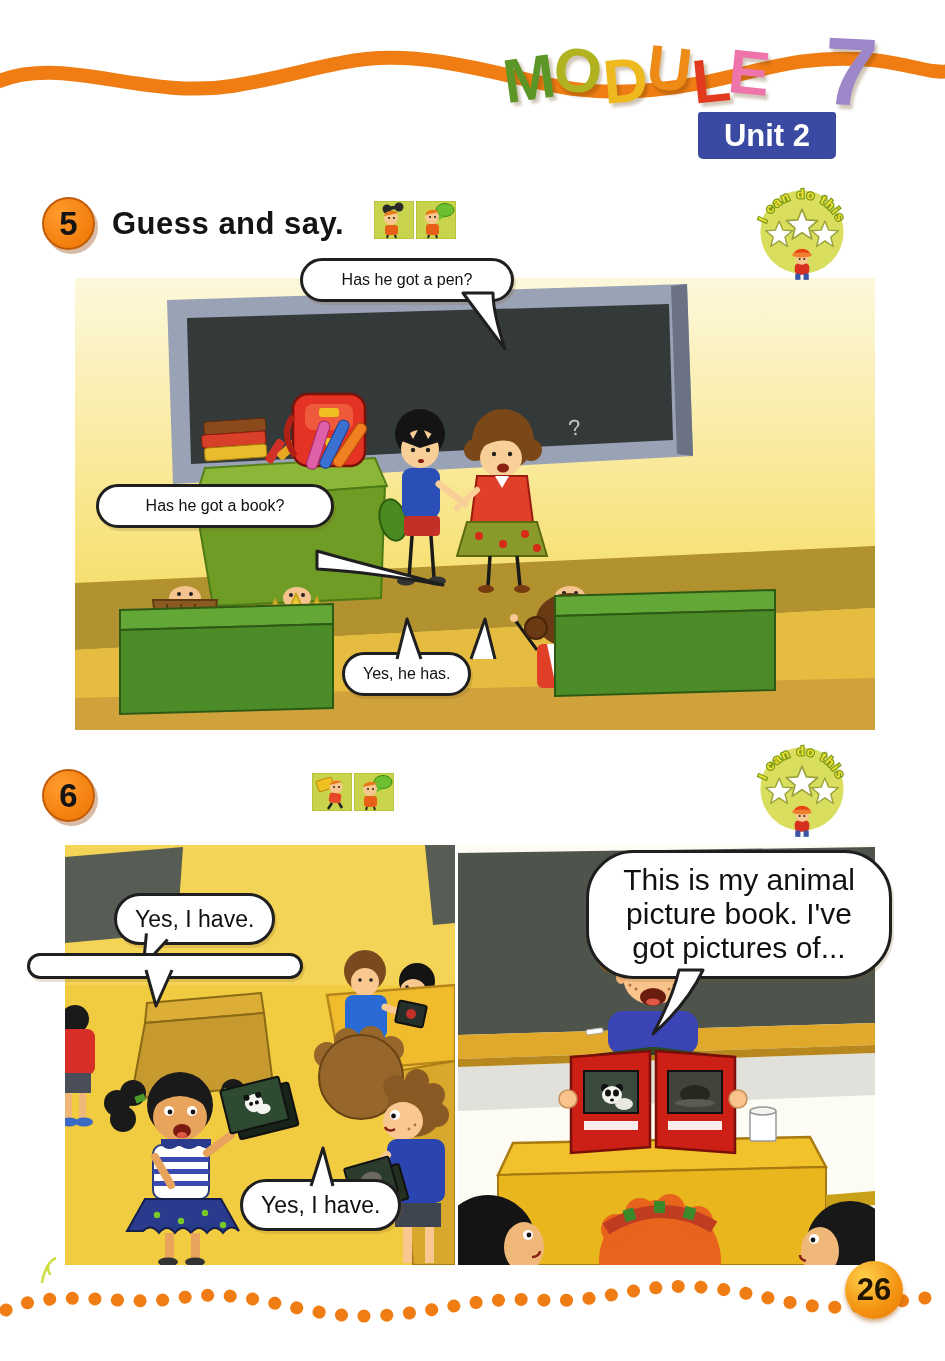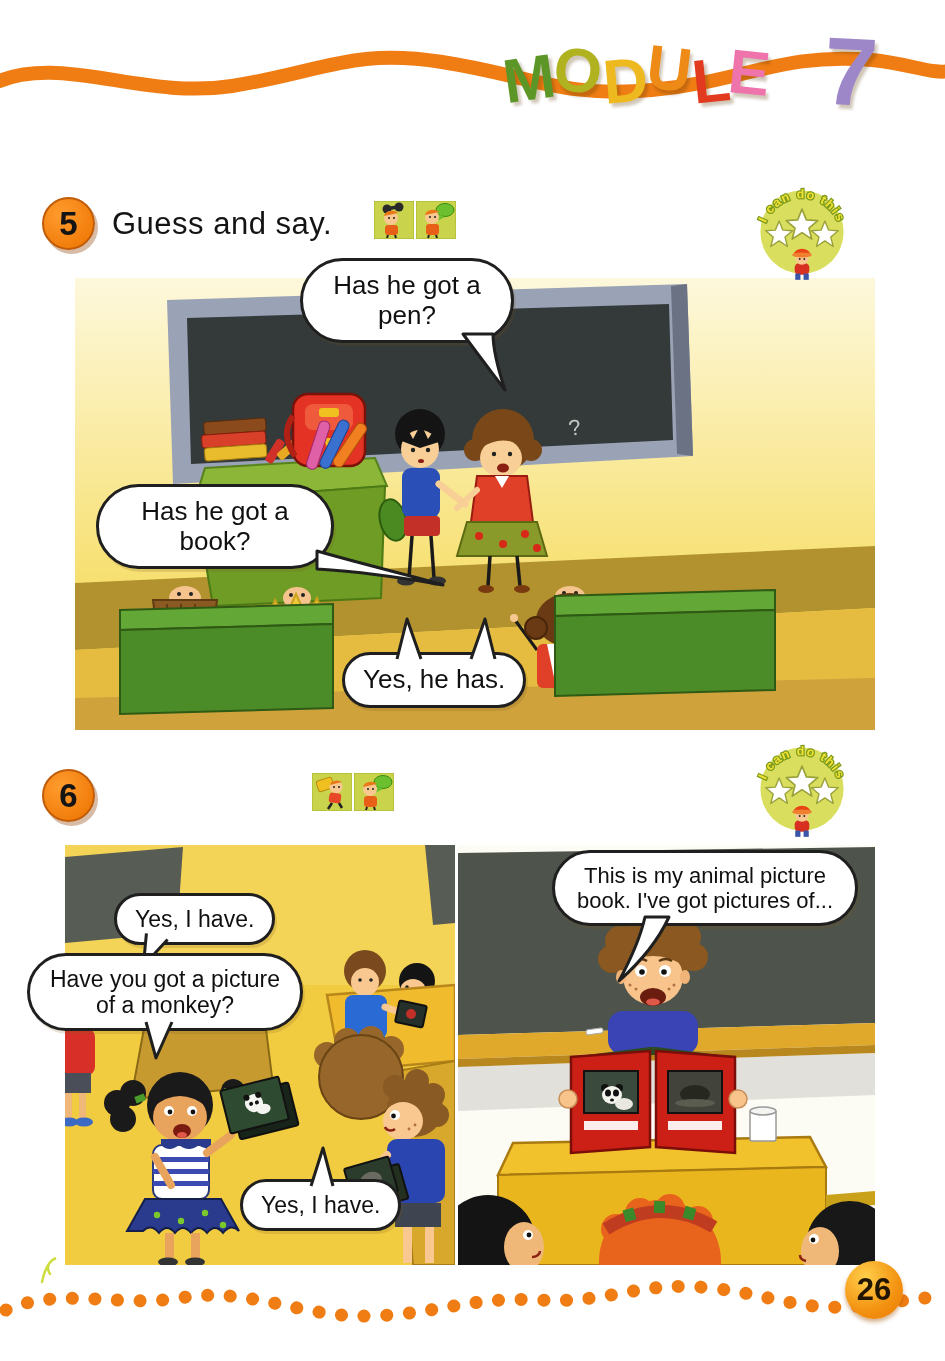--- a/index.html
+++ b/index.html
@@ -22,51 +22,51 @@
     transform:rotate(3deg);text-shadow:3px 4px 3px rgba(90,55,0,.28);z-index:2;line-height:1}
   .unit-box{position:absolute;left:698px;top:112px;width:138px;height:47px;background:#3a49a2;
     color:#fff;font-size:31px;font-weight:bold;display:flex;align-items:center;justify-content:center;
     z-index:3;border-radius:3px 3px 5px 5px}
 
   
   .num-circle{position:absolute;width:53px;height:53px;border-radius:50%;
     background:radial-gradient(circle at 35% 32%,#ff9c2e,#f17c0a 75%);
     border:2px solid #c05c08;box-shadow:3px 4px 0 rgba(140,60,0,.35);
     color:#141414;font-size:33px;font-weight:bold;display:flex;align-items:center;justify-content:center;z-index:4}
-  .act-title{position:absolute;font-size:31px;font-weight:normal;color:#141414;letter-spacing:.5px;z-index:4}
+  .act-title{position:absolute;font-size:31px;font-weight:bold;color:#141414;letter-spacing:.5px;z-index:4}
   .act-icon{position:absolute;width:40px;height:38px;z-index:4}
   .act-icon svg{display:block}
 
   
   .cando{position:absolute;width:104px;height:104px;z-index:4}
   .cando-text{font-size:12px;font-weight:bold;fill:#f2e232;stroke:#7c9a1c;stroke-width:2.4px;
     paint-order:stroke;letter-spacing:1.5px}
 
   
   .panel{position:absolute;z-index:1}
   .panel svg{display:block}
 
   
   .bubble{position:absolute;background:#fff;border:3px solid #1f1f1f;border-radius:48px;color:#101010;
-    text-align:center;font-size:26px;line-height:1.14;padding:10px 18px;
+    text-align:center;font-size:16px;line-height:1.14;padding:10px 18px;
     box-shadow:2px 3px 0 rgba(120,90,30,.18)}
   .nw{white-space:nowrap}
   .tail{position:absolute;overflow:visible}
   .tail svg{overflow:visible;display:block}
   .tail path{fill:#fff;stroke:#1f1f1f;stroke-width:3;stroke-linejoin:round}
 
   .b-pen{left:300px;top:258px;width:214px;z-index:6}
   .b-no{left:608px;top:418px;z-index:6}
   .b-book{left:96px;top:484px;width:238px;z-index:6}
   .b-yeshe{left:342px;top:652px;z-index:6}
   .b-panda{left:266px;top:846px;width:240px;z-index:6;font-size:23px}
   .b-yes1{left:114px;top:893px;z-index:7;font-size:23px}
   .b-monkey{left:27px;top:953px;width:276px;z-index:8;font-size:23px}
   .b-yes2{left:240px;top:1179px;z-index:7;font-size:23px}
-  .b-animal{left:552px;top:850px;width:306px;z-index:6;font-size:22px}
+  .b-animal{left:586px;top:850px;width:306px;z-index:6;font-size:30px}
 
   
   .footer-dots{position:absolute;left:0;top:1266px;width:945px;height:80px;z-index:5}
   .pagenum{position:absolute;left:845px;top:1261px;width:58px;height:58px;border-radius:50%;
     background:radial-gradient(circle at 35% 28%,#ffcf4a,#f39211 60%,#e97804);
     display:flex;align-items:center;justify-content:center;font-size:31px;font-weight:bold;color:#221500;
     box-shadow:0 3px 4px rgba(160,80,0,.45);z-index:7}
   .squiggle{position:absolute;left:34px;top:1252px;z-index:5}
 </style>
 </head>
@@ -80,20 +80,21 @@
 
   <div class="module-letters">
     <span>M</span>
     <span>O</span>
     <span>D</span>
     <span>U</span>
     <span>L</span>
     <span>E</span>
   </div>
   <div class="module-seven">7</div>
+  <div class="unit-box">Unit 2</div>
 
   <div class="num-circle" style="left:42px;top:197px">5</div>
   <h2 class="act-title" style="left:112px;top:206px">Guess and say.</h2>
 
   <span class="act-icon" style="left:374px;top:201px">
     <svg viewBox="0 0 40 38" width="40" height="38">
       <rect width="40" height="38" fill="#c9d44c" stroke="#a8b22c"></rect>
       <circle cx="13" cy="8" r="4.5" fill="#2a2a2a"></circle>
         <circle cx="25" cy="6" r="4.5" fill="#2a2a2a"></circle>
       <rect x="12" y="5" width="14" height="3.5" fill="#2a2a2a" transform="rotate(-8 19 7)"></rect>
@@ -615,21 +616,20 @@
   <div class="bubble b-yes1 nw">
     <span>Yes, I have.</span>
     <span class="tail" style="left:20px;top:calc(100% - 6px);transform:rotate(16deg)">
       <svg width="32" height="36">
           <path d="M4,0 L10,32 L26,0"></path>
         </svg>
     </span>
   </div>
 
   <div class="bubble b-monkey">
-    <span>Have you got a picture of a monkey?</span>
     <span class="tail" style="left:112px;top:calc(100% - 6px)">
       <svg width="36" height="40">
           <path d="M4,0 L14,36 L30,0"></path>
         </svg>
     </span>
   </div>
 
   <div class="bubble b-yes2 nw">
     <span>Yes, I have.</span>
     <span class="tail" style="left:64px;top:-36px">

